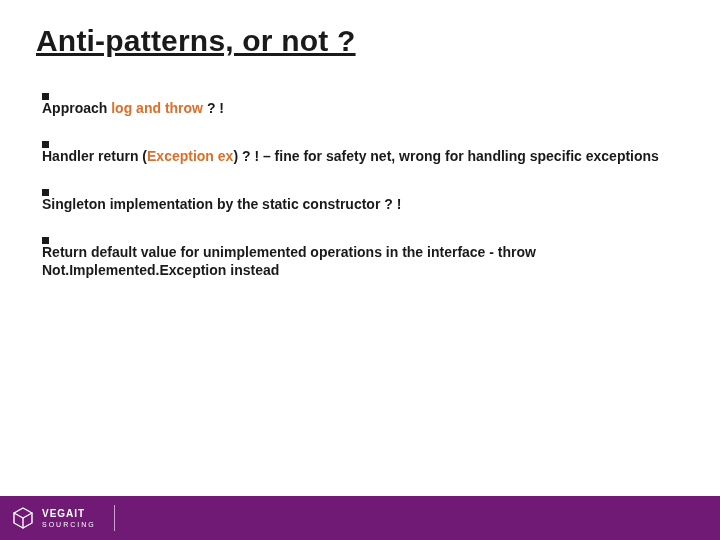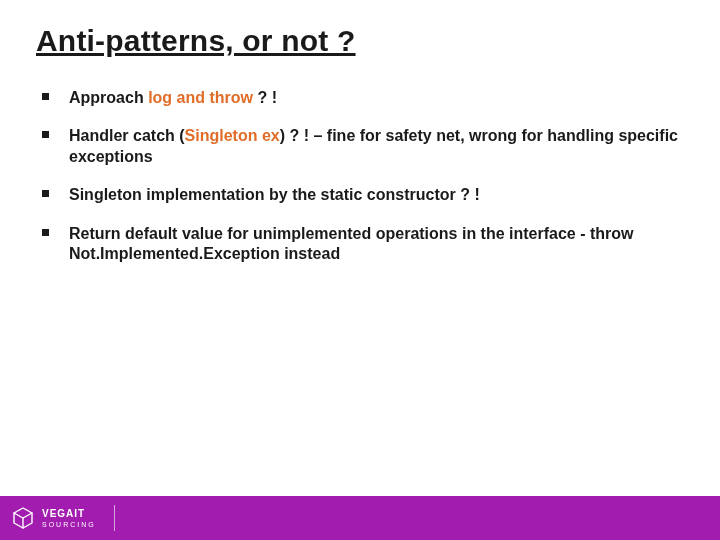--- a/index.html
+++ b/index.html
@@ -11,39 +11,40 @@
     text-decoration: underline;
     padding: 24px 0 0 36px;
     letter-spacing: 0.2px;
   }
   .bullets {
     padding: 30px 42px 0 42px;
   }
   .bullet {
     display: flex;
     align-items: flex-start;
-    font-size: 16px;
+    font-size: 14px;
     line-height: 1.28;
     margin-bottom: 18px;
     font-weight: bold;
+    flex-direction: column;
   }
   .bullet .marker {
     width: 7px; height: 7px;
     background: #1a1a1a;
     margin-top: 5px;
     margin-right: 20px;
     flex-shrink: 0;
   }
   .bullet .text { flex: 1; font-weight: bold; }
   .hl { color: #e06d28; }
   .footer {
     position: absolute;
     left: 0; bottom: 0;
     width: 720px; height: 44px;
-    background: #a21caf;
+    background: #701a75;
     display: flex;
     align-items: center;
   }
   .logo-wrap {
     display: flex;
     align-items: center;
     padding-left: 10px;
   }
   .logo-icon svg { display: block; }
   .logo-txt {
@@ -66,21 +67,21 @@
 
   <h1 class="title">Anti-patterns, or not ?</h1>
 
   <div class="bullets">
     <div class="bullet">
       <span class="marker"></span>
       <span class="text"><span>Approach </span><span class="hl">log and throw</span><span> ? !</span></span>
     </div>
     <div class="bullet">
       <span class="marker"></span>
-      <span class="text"><span>Handler catch (</span><span class="hl">Singleton ex</span><span>) ? ! – fine for safety net, wrong for handling specific exceptions</span></span>
+      <span class="text"><span>Handler return (</span><span class="hl">Exception ex</span><span>) ? ! – fine for safety net, wrong for handling specific exceptions</span></span>
     </div>
     <div class="bullet">
       <span class="marker"></span>
       <span class="text"><span>Singleton implementation by the static constructor ? !</span></span>
     </div>
     <div class="bullet">
       <span class="marker"></span>
       <span class="text"><span>Return default value for unimplemented operations in the interface - throw Not.Implemented.Exception instead</span></span>
     </div>
   </div>

